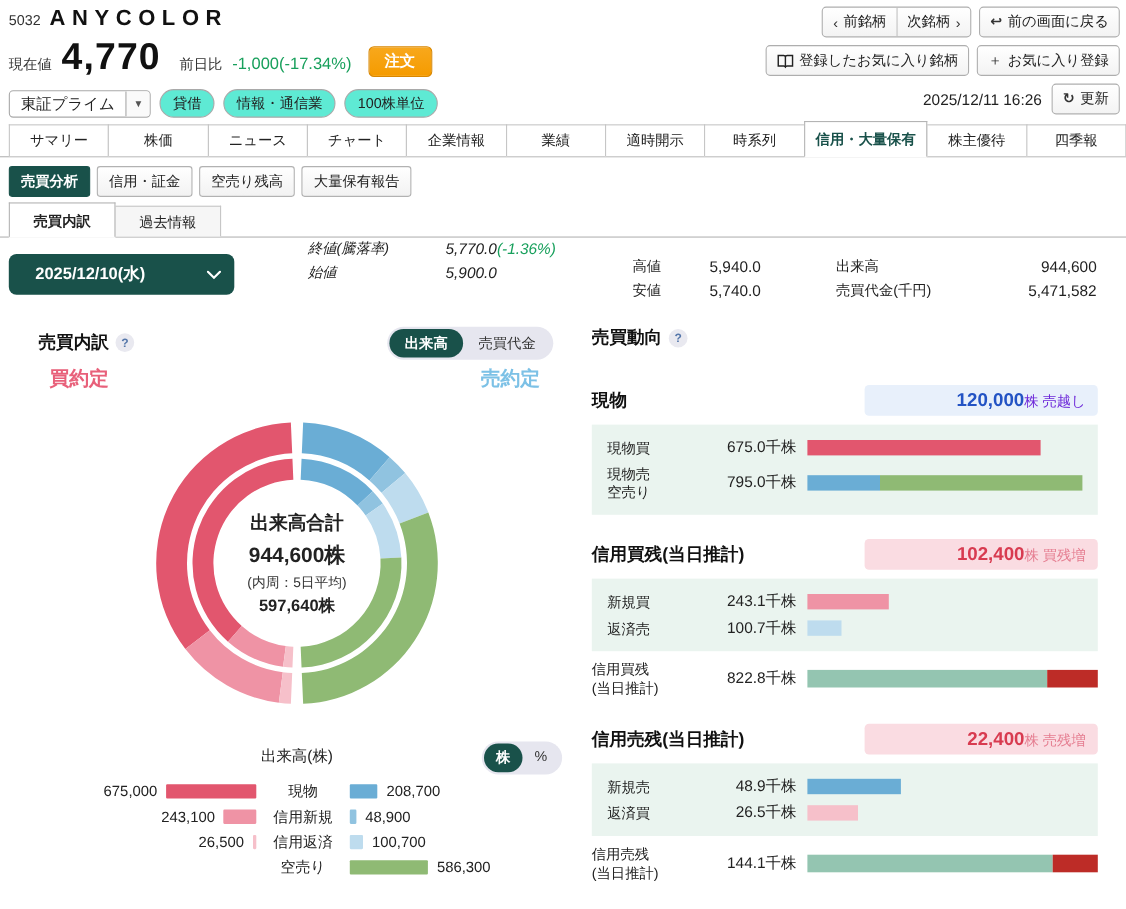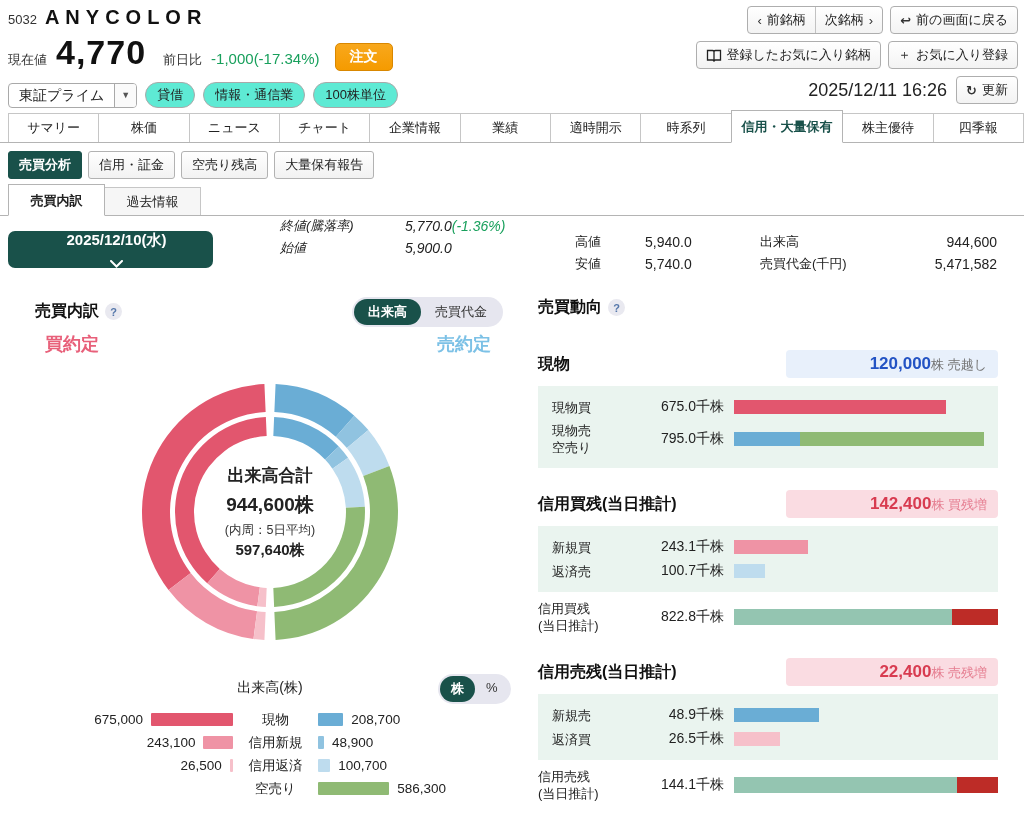--- a/index.html
+++ b/index.html
@@ -51,21 +51,21 @@
   .hr-row{display:flex; align-items:center; gap:7px;}
   .ui-btn{
     background:linear-gradient(#fff,#f3f3f3); border:1px solid #aeaeae; border-radius:4px;
     font-size:13px; color:#222; padding:4px 9px; cursor:pointer; display:flex; align-items:center; gap:5px;
     font-family:inherit;
   }
   .btn-group{display:flex; border:1px solid #aeaeae; border-radius:4px; overflow:hidden; background:linear-gradient(#fff,#f3f3f3);}
   .btn-group .ui-btn{border:none; border-radius:0; background:transparent;}
   .btn-group .ui-btn + .ui-btn{border-left:1px solid #c2c2c2;}
   .icn{font-size:13px; color:#333;}
-  .dt-text{font-size:18px; color:#222; margin-right:2px;}
+  .dt-text{font-size:14px; color:#222; margin-right:2px;}
 
   
   #main-tabs{left:0; right:0; top:110px; height:33px; display:flex; align-items:flex-end;
     padding-left:8px; border-bottom:1px solid #b4b4b4;}
   .tab{
     flex:1 1 0; text-align:center; font-size:13px; color:#222; background:#fff;
     border:1px solid #c6c6c6; border-bottom:none; height:29px; line-height:28px;
     margin-left:-1px; cursor:pointer; white-space:nowrap; padding:0 2px;
   }
   .tab:first-child{margin-left:0;}
@@ -87,21 +87,21 @@
   .subtab{width:97px; text-align:center; font-size:13px; height:28px; line-height:27px;
     border:1px solid #c6c6c6; border-bottom:none; background:#f6f6f6; color:#222;
     margin-left:-1px; cursor:pointer;}
   .subtab:first-child{margin-left:0;}
   .subtab.active{background:#fff; font-weight:bold; height:32px; line-height:31px;
     border-color:#b4b4b4; border-bottom:1px solid #fff; margin-bottom:-1px; z-index:2;}
 
   
   #date-select{left:8px; top:231px; width:205px; height:37px; background:var(--accent);
     border-radius:7px; color:#fff; font-weight:bold; font-size:15px; display:flex;
-    align-items:center; justify-content:space-between; padding:0 12px 0 24px; cursor:pointer;flex-direction:column;}
+    align-items:center; justify-content:space-between; padding:0 12px 0 24px; cursor:pointer;}
   .sum-lbl{font-size:13px; color:#222;}
   .sum-val{font-size:14px; color:#222;}
   .pct-green{color:var(--down-green);}
   #sum-colA{left:280px; top:215px; width:250px;font-style:italic;}
   #sum-colB{left:575px; top:231px; width:170px;}
   #sum-colC{left:760px; top:231px; width:237px;}
   .sum-row{display:flex; height:22px; align-items:center;}
   #sum-colA .sum-lbl{width:125px;} #sum-colB .sum-lbl{width:70px;}
   #sum-colC .sum-row{justify-content:space-between;}
 
@@ -137,21 +137,21 @@
   
   #trend{left:538px; top:297px; width:460px;}
   #trend-title{margin-bottom:32px;}
   .tr-sec{margin-bottom:22px;}
   .tr-head{display:flex; align-items:center; justify-content:space-between; margin-bottom:8px;}
   .tr-head h3{font-size:16px; font-weight:bold; color:#111;}
   .badge{min-width:212px; text-align:right; border-radius:4px; padding:4px 11px; font-size:13px;}
   .badge b{font-size:17px;}
   .badge.blue{background:var(--badge-blue-bg);}
   .badge.blue b{color:var(--badge-blue-text);}
-  .badge.blue span{color:#737373;}
+  .badge.blue span{color:#6d28d9;}
   .badge.pink{background:var(--badge-pink-bg);}
   .badge.pink b{color:var(--badge-pink-text);}
   .badge.pink span{color:#e57d90;}
   .tr-panel{background:var(--panel-bg); padding:9px 14px; }
   .tr-row{display:flex; align-items:center; padding:3px 0;}
   .tr-labels{width:92px; font-size:13px; color:#222; line-height:17px;}
   .tr-val{width:80px; text-align:right; font-size:14px; color:#222;}
   .tr-barcol{flex:1; margin-left:10px;}
   .bar-track{display:flex; height:14px;}
   .bar-seg{height:100%;}
@@ -404,21 +404,21 @@
                 <div class="bar-seg" style="width: 26.2516%; background: rgb(106, 173, 213);"></div>
                 <div class="bar-seg" style="width: 73.7484%; background: rgb(143, 186, 116);"></div>
               </div>
             </div>
           </div>
         </div>
       </div>
       <div class="tr-sec">
         <div class="tr-head">
           <h3>信用買残(当日推計)</h3>
-          <div class="badge pink"><b>142,400</b><span>株 買残増</span></div>
+          <div class="badge pink"><b>102,400</b><span>株 買残増</span></div>
         </div>
         <div class="tr-panel">
           <div class="tr-row">
             <div class="tr-labels">新規買</div>
             <div class="tr-val">243.1千株</div>
             <div class="tr-barcol">
               <div class="bar-track">
                 <div class="bar-seg" style="width: 29.5455%; background: rgb(239, 147, 165);"></div>
               </div>
             </div>

